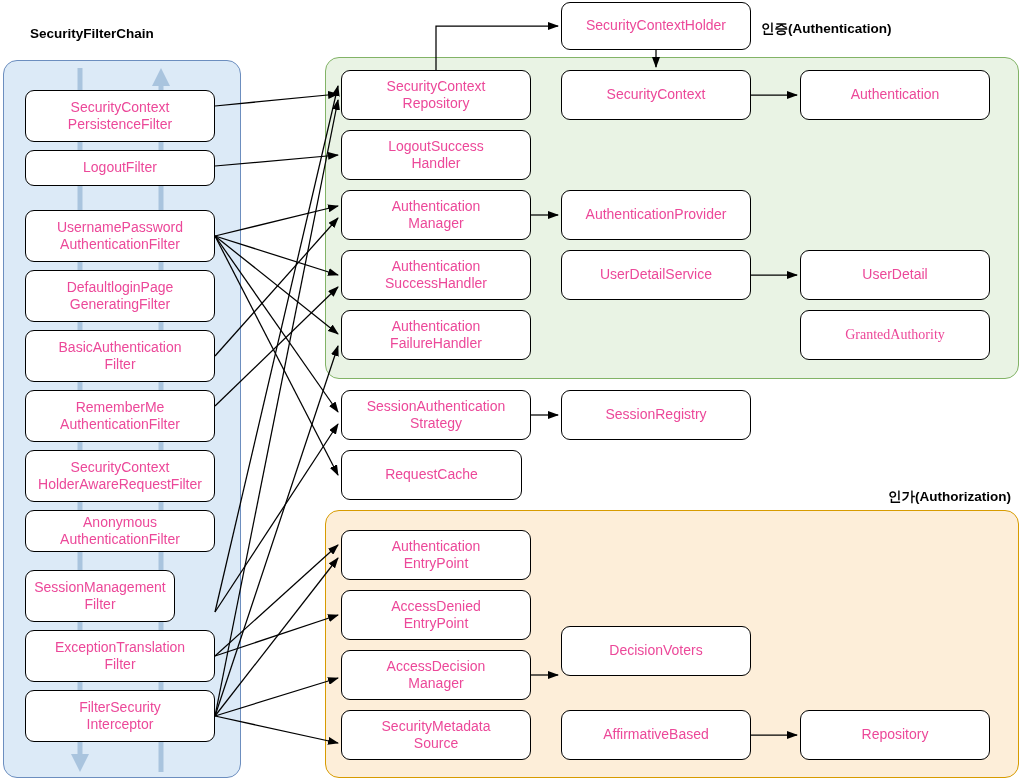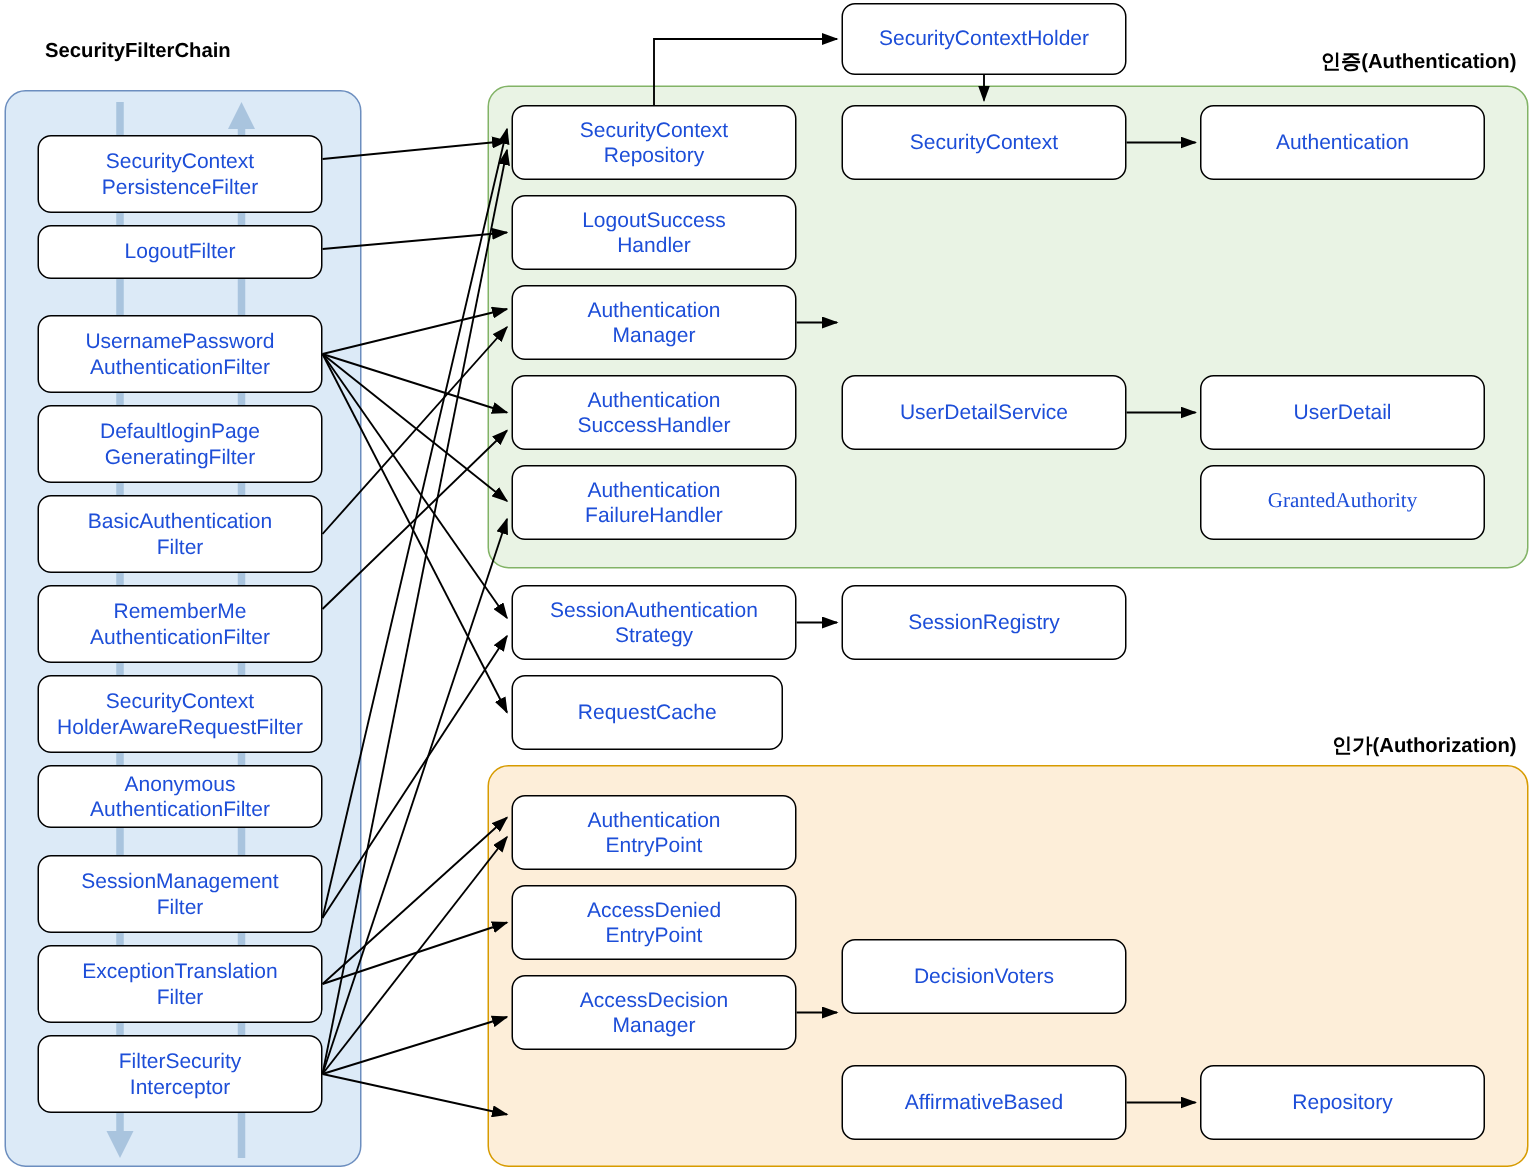--- a/index.html
+++ b/index.html
@@ -8,35 +8,35 @@
 
   .grp{position:absolute;box-sizing:border-box;border-radius:14px;}
   .grp.blue{background:#dceaf7;border:1px solid #6c8ebf;}
   .grp.green{background:#e9f3e4;border:1px solid #82b366;}
   .grp.orange{background:#fdeed9;border:1px solid #d79b00;}
 
   .grp-title{position:absolute;font-weight:bold;font-size:13.5px;color:#000;white-space:nowrap;}
 
   .node{position:absolute;box-sizing:border-box;background:#ffffff;border:1.6px solid #000000;
         border-radius:9px;display:flex;align-items:center;justify-content:center;text-align:center;
-        font-size:14px;color:#1d4ed8;line-height:1.22;padding:2px 6px;white-space:pre-line;}
+        font-size:14px;color:#ec4899;line-height:1.22;padding:2px 6px;white-space:pre-line;}
 
   svg.wires{position:absolute;left:0;top:0;width:1021px;height:782px;pointer-events:none;}
   .ln{stroke:#000;stroke-width:1.25px;fill:none;}
   .flowline{stroke:#a9c4de;stroke-width:5px;fill:none;}
   .flowhead{fill:#a9c4de;}
 </style>
 </head>
 <body>
 
 <div id="stage">
     <div class="grp blue" style="left: 3px; top: 60px; width: 238px; height: 718px; background: rgb(220, 234, 247); border-color: rgb(108, 142, 191);"></div>
     <div class="grp-title" style="top: 26px; left: 30px;">SecurityFilterChain</div>
     <div class="grp green" style="left: 325px; top: 57px; width: 694px; height: 322px; background: rgb(233, 243, 228); border-color: rgb(130, 179, 102);"></div>
-    <div class="grp-title" style="top: 32px; right: 10px; text-align: right; width: 250px;">인증(Authentication)</div>
+    <div class="grp-title" style="top: 20px; right: 10px; text-align: left; width: 250px;">인증(Authentication)</div>
     <div class="grp orange" style="left: 325px; top: 510px; width: 694px; height: 268px; background: rgb(253, 238, 217); border-color: rgb(215, 155, 0);"></div>
     <div class="grp-title" style="top: 488px; right: 10px; text-align: right; width: 250px;">인가(Authorization)</div>
     <svg class="wires" viewBox="0 0 1021 782">
       <g>
         <line class="flowline" x1="80" x2="80" y1="68" y2="756"></line>
         <polygon class="flowhead" points="71,754 89,754 80,772"></polygon>
       </g>
       <g>
         <line class="flowline" x1="161" x2="161" y1="772" y2="84"></line>
         <polygon class="flowhead" points="152,86 170,86 161,68"></polygon>
@@ -50,52 +50,55 @@
     <div class="node" style="left: 25px; top: 270px; width: 190px; height: 52px;">DefaultloginPage
 GeneratingFilter</div>
     <div class="node" style="left: 25px; top: 330px; width: 190px; height: 52px;">BasicAuthentication
 Filter</div>
     <div class="node" style="left: 25px; top: 390px; width: 190px; height: 52px;">RememberMe
 AuthenticationFilter</div>
     <div class="node" style="left: 25px; top: 450px; width: 190px; height: 52px;">SecurityContext
 HolderAwareRequestFilter</div>
     <div class="node" style="left: 25px; top: 510px; width: 190px; height: 42px;">Anonymous
 AuthenticationFilter</div>
-    <div class="node" style="left: 25px; top: 570px; width: 190px; height: 52px;">SessionManagement
+    <div class="node" style="left: 25px; top: 570px; width: 150px; height: 52px;">SessionManagement
 Filter</div>
     <div class="node" style="left: 25px; top: 630px; width: 190px; height: 52px;">ExceptionTranslation
 Filter</div>
     <div class="node" style="left: 25px; top: 690px; width: 190px; height: 52px;">FilterSecurity
 Interceptor</div>
     <div class="node" style="left: 561px; top: 2px; width: 190px; height: 48px;">SecurityContextHolder</div>
     <div class="node" style="left: 341px; top: 70px; width: 190px; height: 50px;">SecurityContext
 Repository</div>
     <div class="node" style="left: 341px; top: 130px; width: 190px; height: 50px;">LogoutSuccess
 Handler</div>
     <div class="node" style="left: 341px; top: 190px; width: 190px; height: 50px;">Authentication
 Manager</div>
     <div class="node" style="left: 341px; top: 250px; width: 190px; height: 50px;">Authentication
 SuccessHandler</div>
     <div class="node" style="left: 341px; top: 310px; width: 190px; height: 50px;">Authentication
 FailureHandler</div>
     <div class="node" style="left: 341px; top: 390px; width: 190px; height: 50px;">SessionAuthentication
 Strategy</div>
     <div class="node" style="left: 341px; top: 450px; width: 181px; height: 50px;">RequestCache</div>
     <div class="node" style="left: 561px; top: 70px; width: 190px; height: 50px;">SecurityContext</div>
+    <div class="node" style="left: 561px; top: 190px; width: 190px; height: 50px;">AuthenticationProvider</div>
     <div class="node" style="left: 561px; top: 250px; width: 190px; height: 50px;">UserDetailService</div>
     <div class="node" style="left: 561px; top: 390px; width: 190px; height: 50px;">SessionRegistry</div>
     <div class="node" style="left: 800px; top: 70px; width: 190px; height: 50px;">Authentication</div>
     <div class="node" style="left: 800px; top: 250px; width: 190px; height: 50px;">UserDetail</div>
     <div class="node" style="left: 800px; top: 310px; width: 190px; height: 50px; font-family: Liberation Serif, serif;">GrantedAuthority</div>
     <div class="node" style="left: 341px; top: 530px; width: 190px; height: 50px;">Authentication
 EntryPoint</div>
     <div class="node" style="left: 341px; top: 590px; width: 190px; height: 50px;">AccessDenied
 EntryPoint</div>
     <div class="node" style="left: 341px; top: 650px; width: 190px; height: 50px;">AccessDecision
 Manager</div>
+    <div class="node" style="left: 341px; top: 710px; width: 190px; height: 50px;">SecurityMetadata
+Source</div>
     <div class="node" style="left: 561px; top: 626px; width: 190px; height: 50px;">DecisionVoters</div>
     <div class="node" style="left: 561px; top: 710px; width: 190px; height: 50px;">AffirmativeBased</div>
     <div class="node" style="left: 800px; top: 710px; width: 190px; height: 50px;">Repository</div>
     <svg class="wires" viewBox="0 0 1021 782">
       <defs>
         <marker id="ah" markerWidth="11" markerHeight="8" refX="10" refY="4" orient="auto" markerUnits="userSpaceOnUse">
           <path d="M0,0 L11,4 L0,8 z" fill="#000"></path>
         </marker>
       </defs>
       <polyline class="ln" points="215,106 338,94" marker-end="url(#ah)"></polyline>

